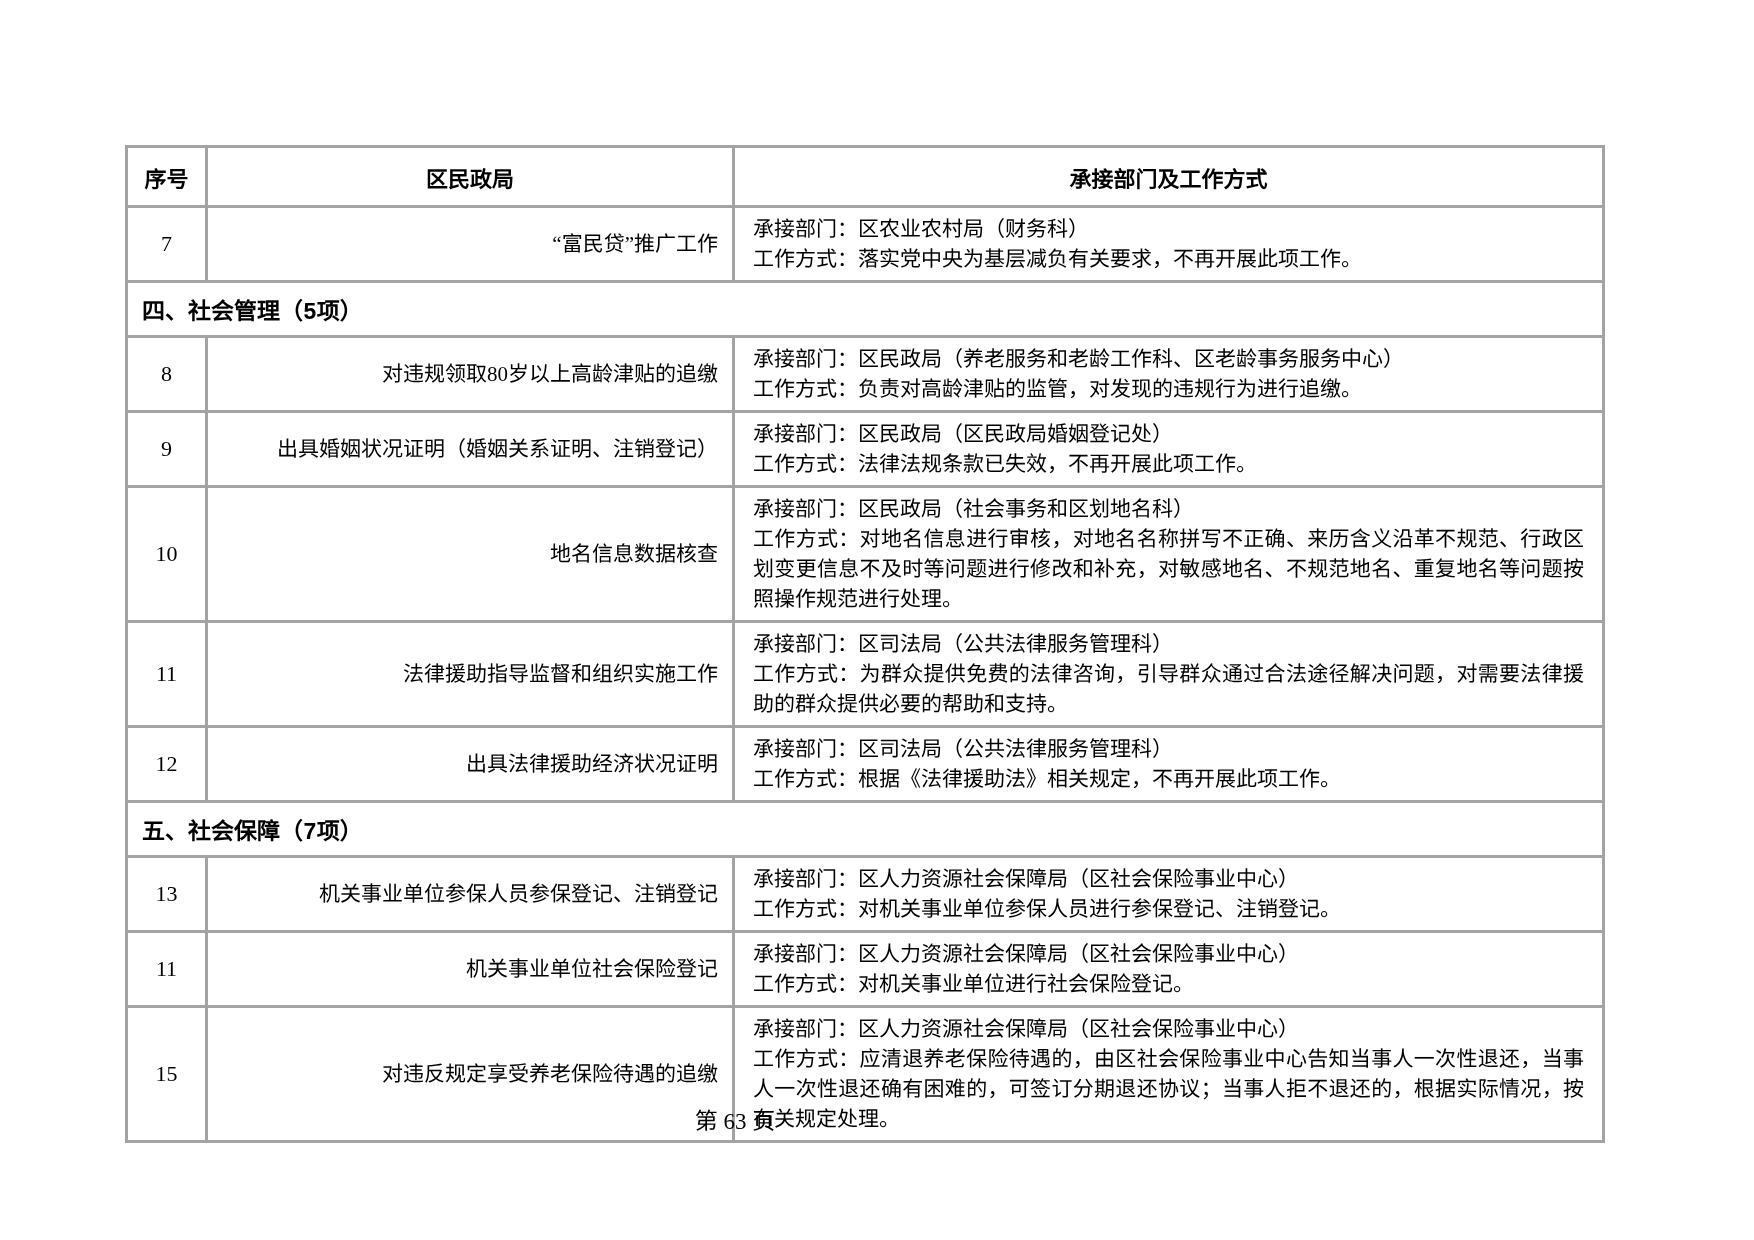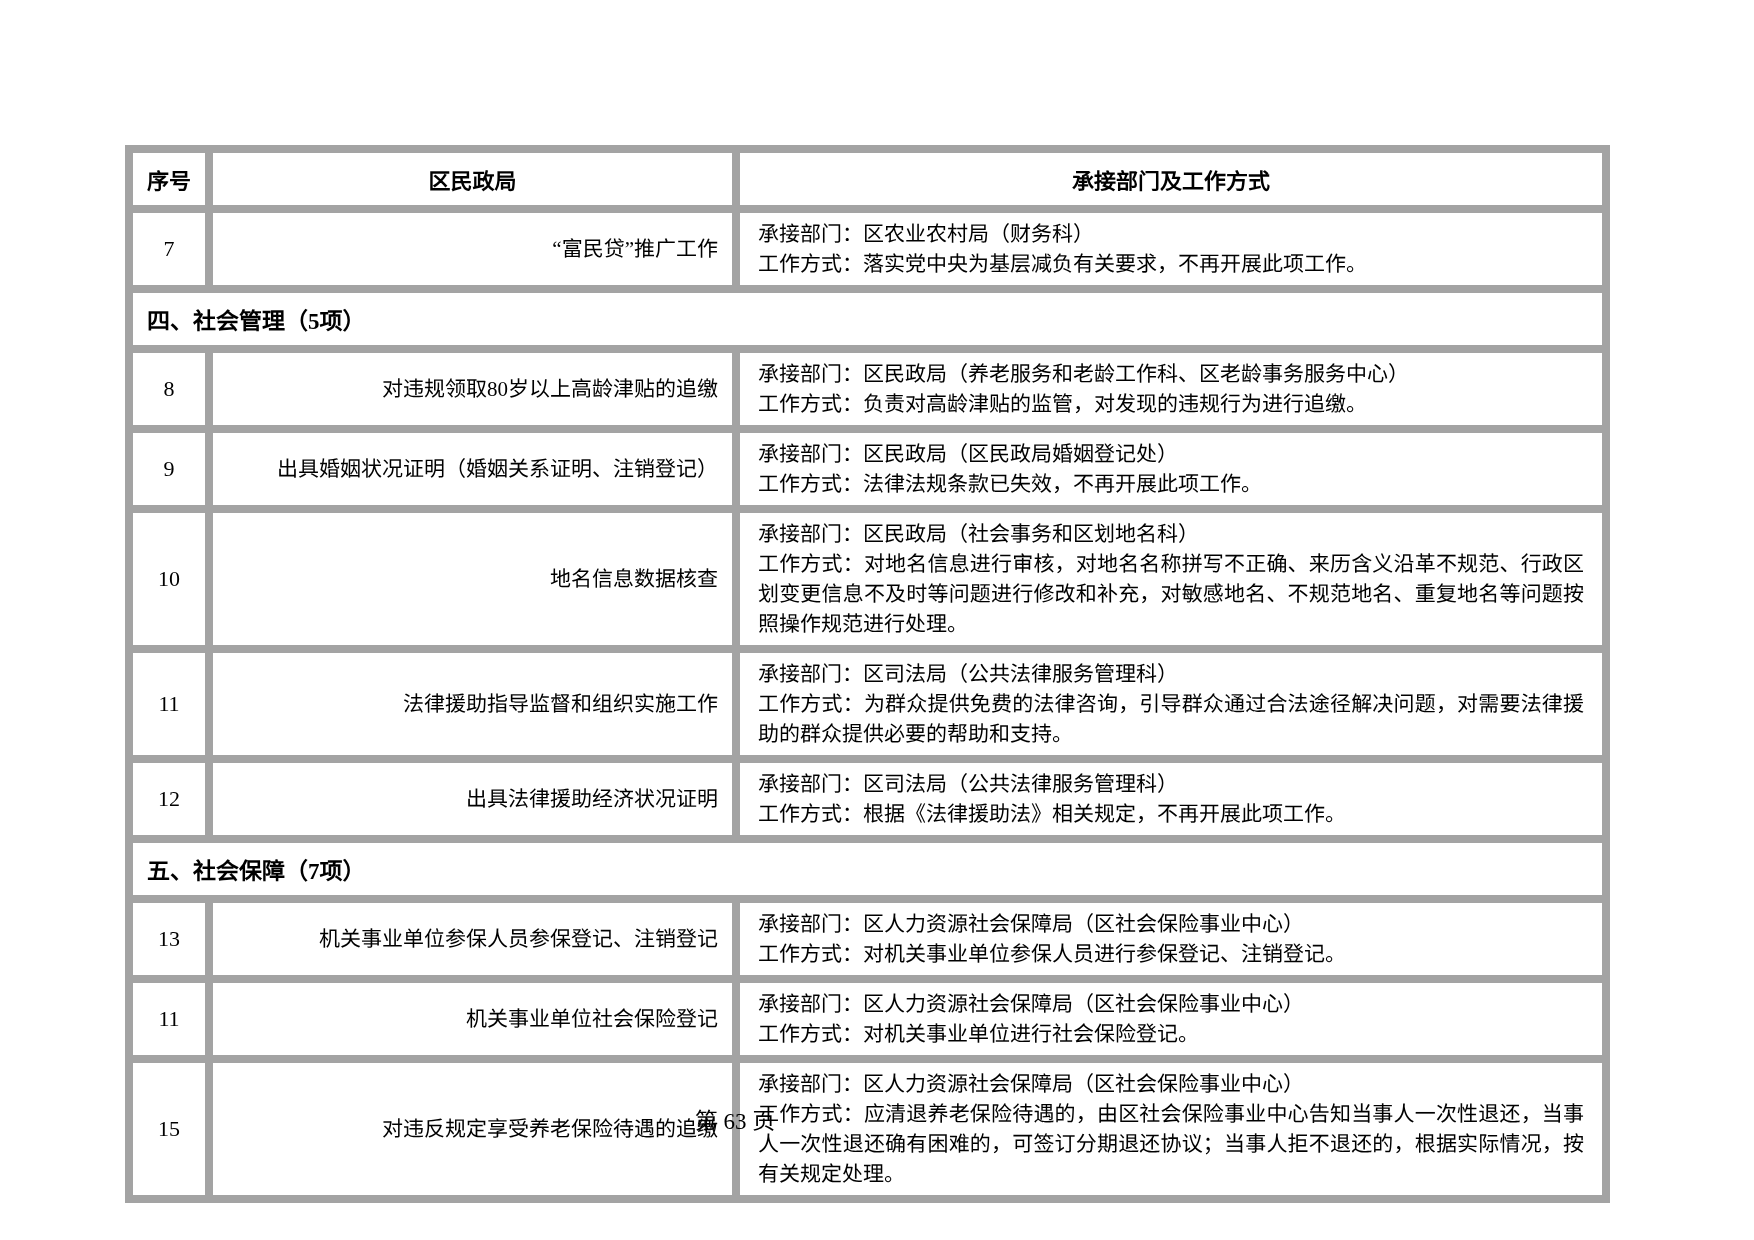--- a/index.html
+++ b/index.html
@@ -21,39 +21,39 @@
     left: 125px;
     top: 145px;
     width: 1477px;
     border-collapse: collapse;
     table-layout: fixed;
   }
   .doc-table col.c-num  { width: 80px; }
   .doc-table col.c-name { width: 527px; }
   .doc-table col.c-dept { width: 870px; }
   .doc-table th, .doc-table td {
-    border: 8px solid #a3a3a3;
+    border: 3px solid #a3a3a3;
     vertical-align: middle;
     font-weight: normal;
     box-sizing: border-box;
   }
   .doc-table thead th {
     font-size: 22px;
     font-weight: bold;
     text-align: center;
     height: 60px;
     padding: 6px 10px;
     font-family: "Liberation Sans", "DejaVu Sans", sans-serif;
   }
   td.section-cell {
     font-size: 23px;
     font-weight: bold;
     text-align: left;
     padding: 9px 14px;
-    font-family: Liberation Serif, serif;
+    font-family: Liberation Mono, monospace;
   }
   td.num-cell {
     font-size: 22px;
     text-align: center;
     padding: 5px 4px;
   }
   td.name-cell {
     font-size: 21px;
     text-align: right;
     padding: 5px 14px;

